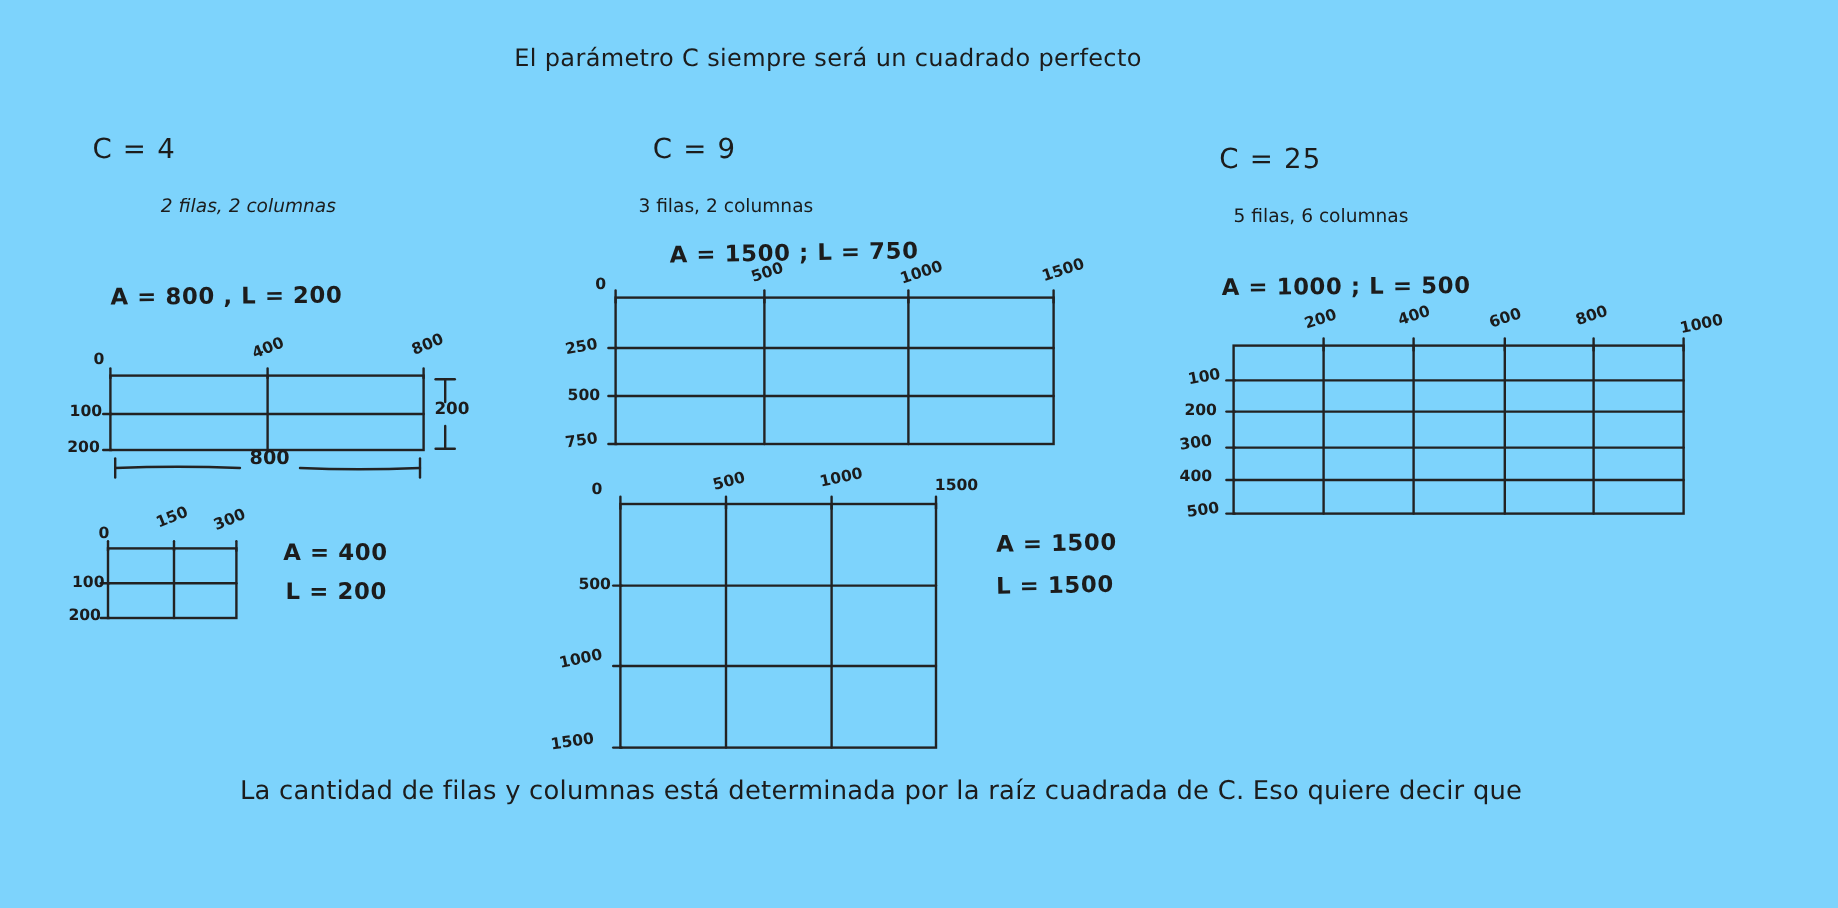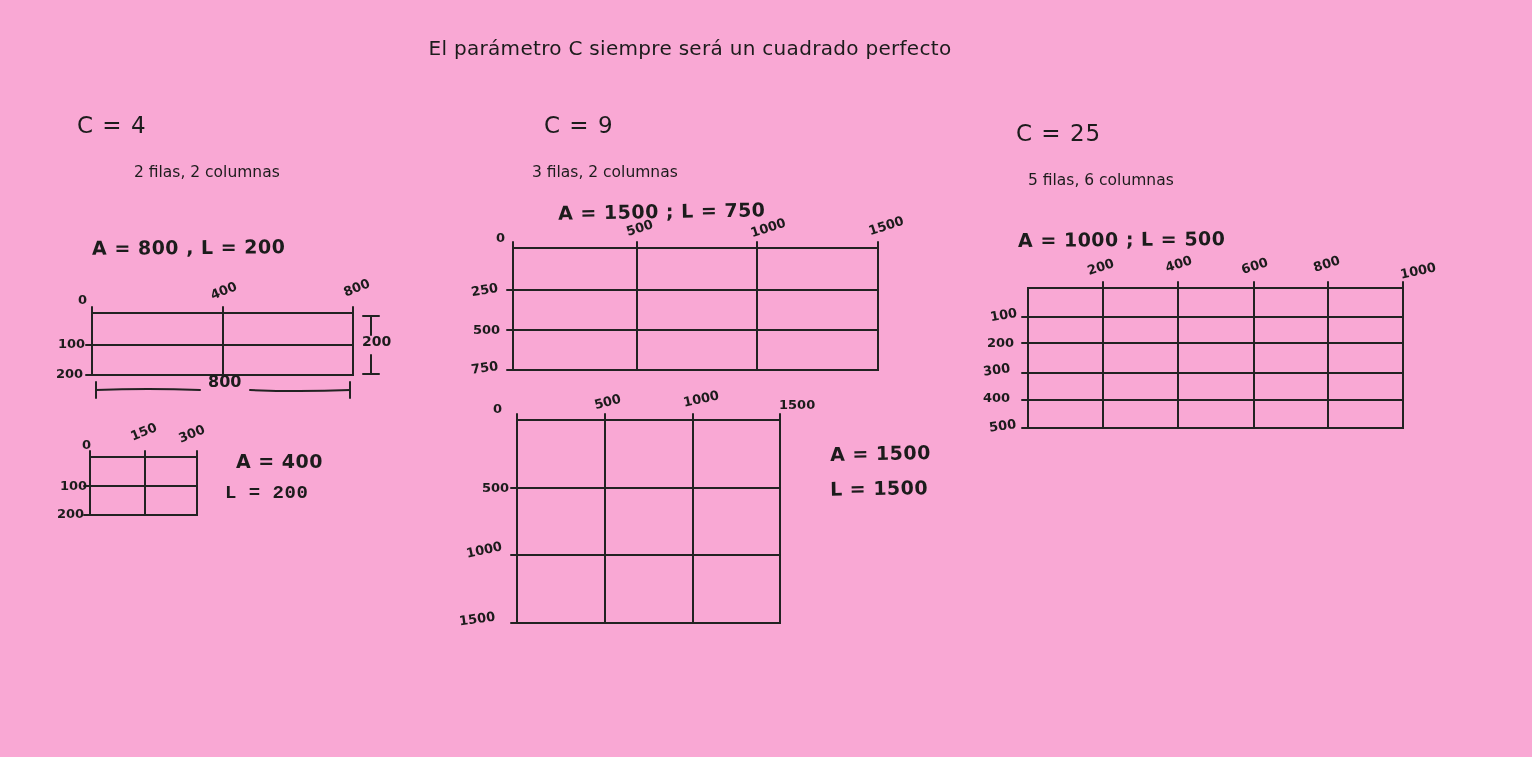--- a/index.html
+++ b/index.html
@@ -1,20 +1,20 @@
 <!DOCTYPE html>
 <html><head>
 <meta charset="utf-8">
 <style>
   * { margin:0; padding:0; box-sizing:border-box; }
   html,body { background:#ffffff; }
   .canvas {
     position:relative;
     width:1532px; height:757px;
-    background:#f9a8d4;
+    background:#7dd3fc;
     font-family:"DejaVu Sans", sans-serif;
     color:#1c1c1c;
     overflow:hidden;
   }
   .abs { position:absolute; }
   .title {
     left:0; top:36px; width:1380px;
     text-align:center;
     font-size:20px; letter-spacing:0.3px;
   }
@@ -32,21 +32,21 @@
   svg line, svg rect, svg path { stroke:#222222; stroke-width:2; fill:none; stroke-linecap:round; }
 </style>
 </head>
 <body>
 
 <div class="canvas">
 
   <div class="abs title">El parámetro C siempre será un cuadrado perfecto</div>
 
   <div class="abs c-label" style="left:77px; top:112px;">C = 4</div>
-  <div class="abs sub" style="left:134px; top:163px;">2 filas, 2 columnas</div>
+  <div class="abs sub" style="left:134px; top:163px;font-style:italic;">2 filas, 2 columnas</div>
   <div class="abs formula" style="left:92px; top:236px; transform:rotate(-0.5deg);">A = 800 ,   L = 200</div>
 
   <svg class="abs" style="left:84px; top:305px;" width="278" height="80">
     <rect x="8" y="8" width="261" height="62"></rect>
     <line x1="139" y1="8" x2="139" y2="70"></line>
     <line x1="8" y1="40" x2="269" y2="40"></line>
     <line x1="8" y1="2" x2="8" y2="10"></line>
       <line x1="139" y1="2" x2="139" y2="10"></line>
       <line x1="269" y1="2" x2="269" y2="10"></line>
     <line x1="2" y1="40" x2="9" y2="40"></line>
@@ -83,21 +83,21 @@
       <line x1="115" y1="2" x2="115" y2="10"></line>
     <line x1="2" y1="37" x2="9" y2="37"></line>
       <line x1="2" y1="66" x2="9" y2="66"></line>
   </svg>
   <span class="abs tick" style="left:82px; top:437px;">0</span>
   <span class="abs tick" style="left:130px; top:424px; transform:rotate(-22deg);">150</span>
   <span class="abs tick" style="left:178px; top:426px; transform:rotate(-22deg);">300</span>
   <span class="abs tick" style="left:60px; top:478px;">100</span>
   <span class="abs tick" style="left:57px; top:506px;">200</span>
   <span class="abs side-text" style="left:236px; top:450px;">A = 400</span>
-  <span class="abs side-text" style="left:225px; top:482px;font-family:Liberation Mono, monospace;">L = 200</span>
+  <span class="abs side-text" style="left:238px; top:482px;">L = 200</span>
 
   <div class="abs c-label" style="left:544px; top:112px;">C = 9</div>
   <div class="abs sub" style="left:532px; top:163px;">3 filas, 2 columnas</div>
   <div class="abs formula" style="left:558px; top:200px; transform:rotate(-1deg);">A = 1500 ;   L = 750</div>
 
   <svg class="abs" style="left:505px; top:240px;" width="384" height="140">
     <rect x="8" y="8" width="365" height="122"></rect>
     <line x1="132" y1="8" x2="132" y2="130"></line>
     <line x1="252" y1="8" x2="252" y2="130"></line>
     <line x1="8" y1="50" x2="373" y2="50"></line>
@@ -172,15 +172,16 @@
   <span class="abs tick" style="left:1241px; top:258px; transform:rotate(-18deg);">600</span>
   <span class="abs tick" style="left:1313px; top:256px; transform:rotate(-18deg);">800</span>
   <span class="abs tick" style="left:1400px; top:263px; transform:rotate(-12deg);">1000</span>
   <span class="abs tick" style="left:990px; top:307px; transform:rotate(-10deg);">100</span>
   <span class="abs tick" style="left:987px; top:335px;">200</span>
   <span class="abs tick" style="left:983px; top:362px; transform:rotate(-8deg);">300</span>
   <span class="abs tick" style="left:983px; top:390px;">400</span>
   <span class="abs tick" style="left:989px; top:418px; transform:rotate(-8deg);">500</span>
 
   <div class="abs footer">
+    <div>La cantidad de filas y columnas está determinada por la raíz cuadrada de C. Eso quiere decir que</div>
   </div>
 
 </div>
 
 </body></html>

